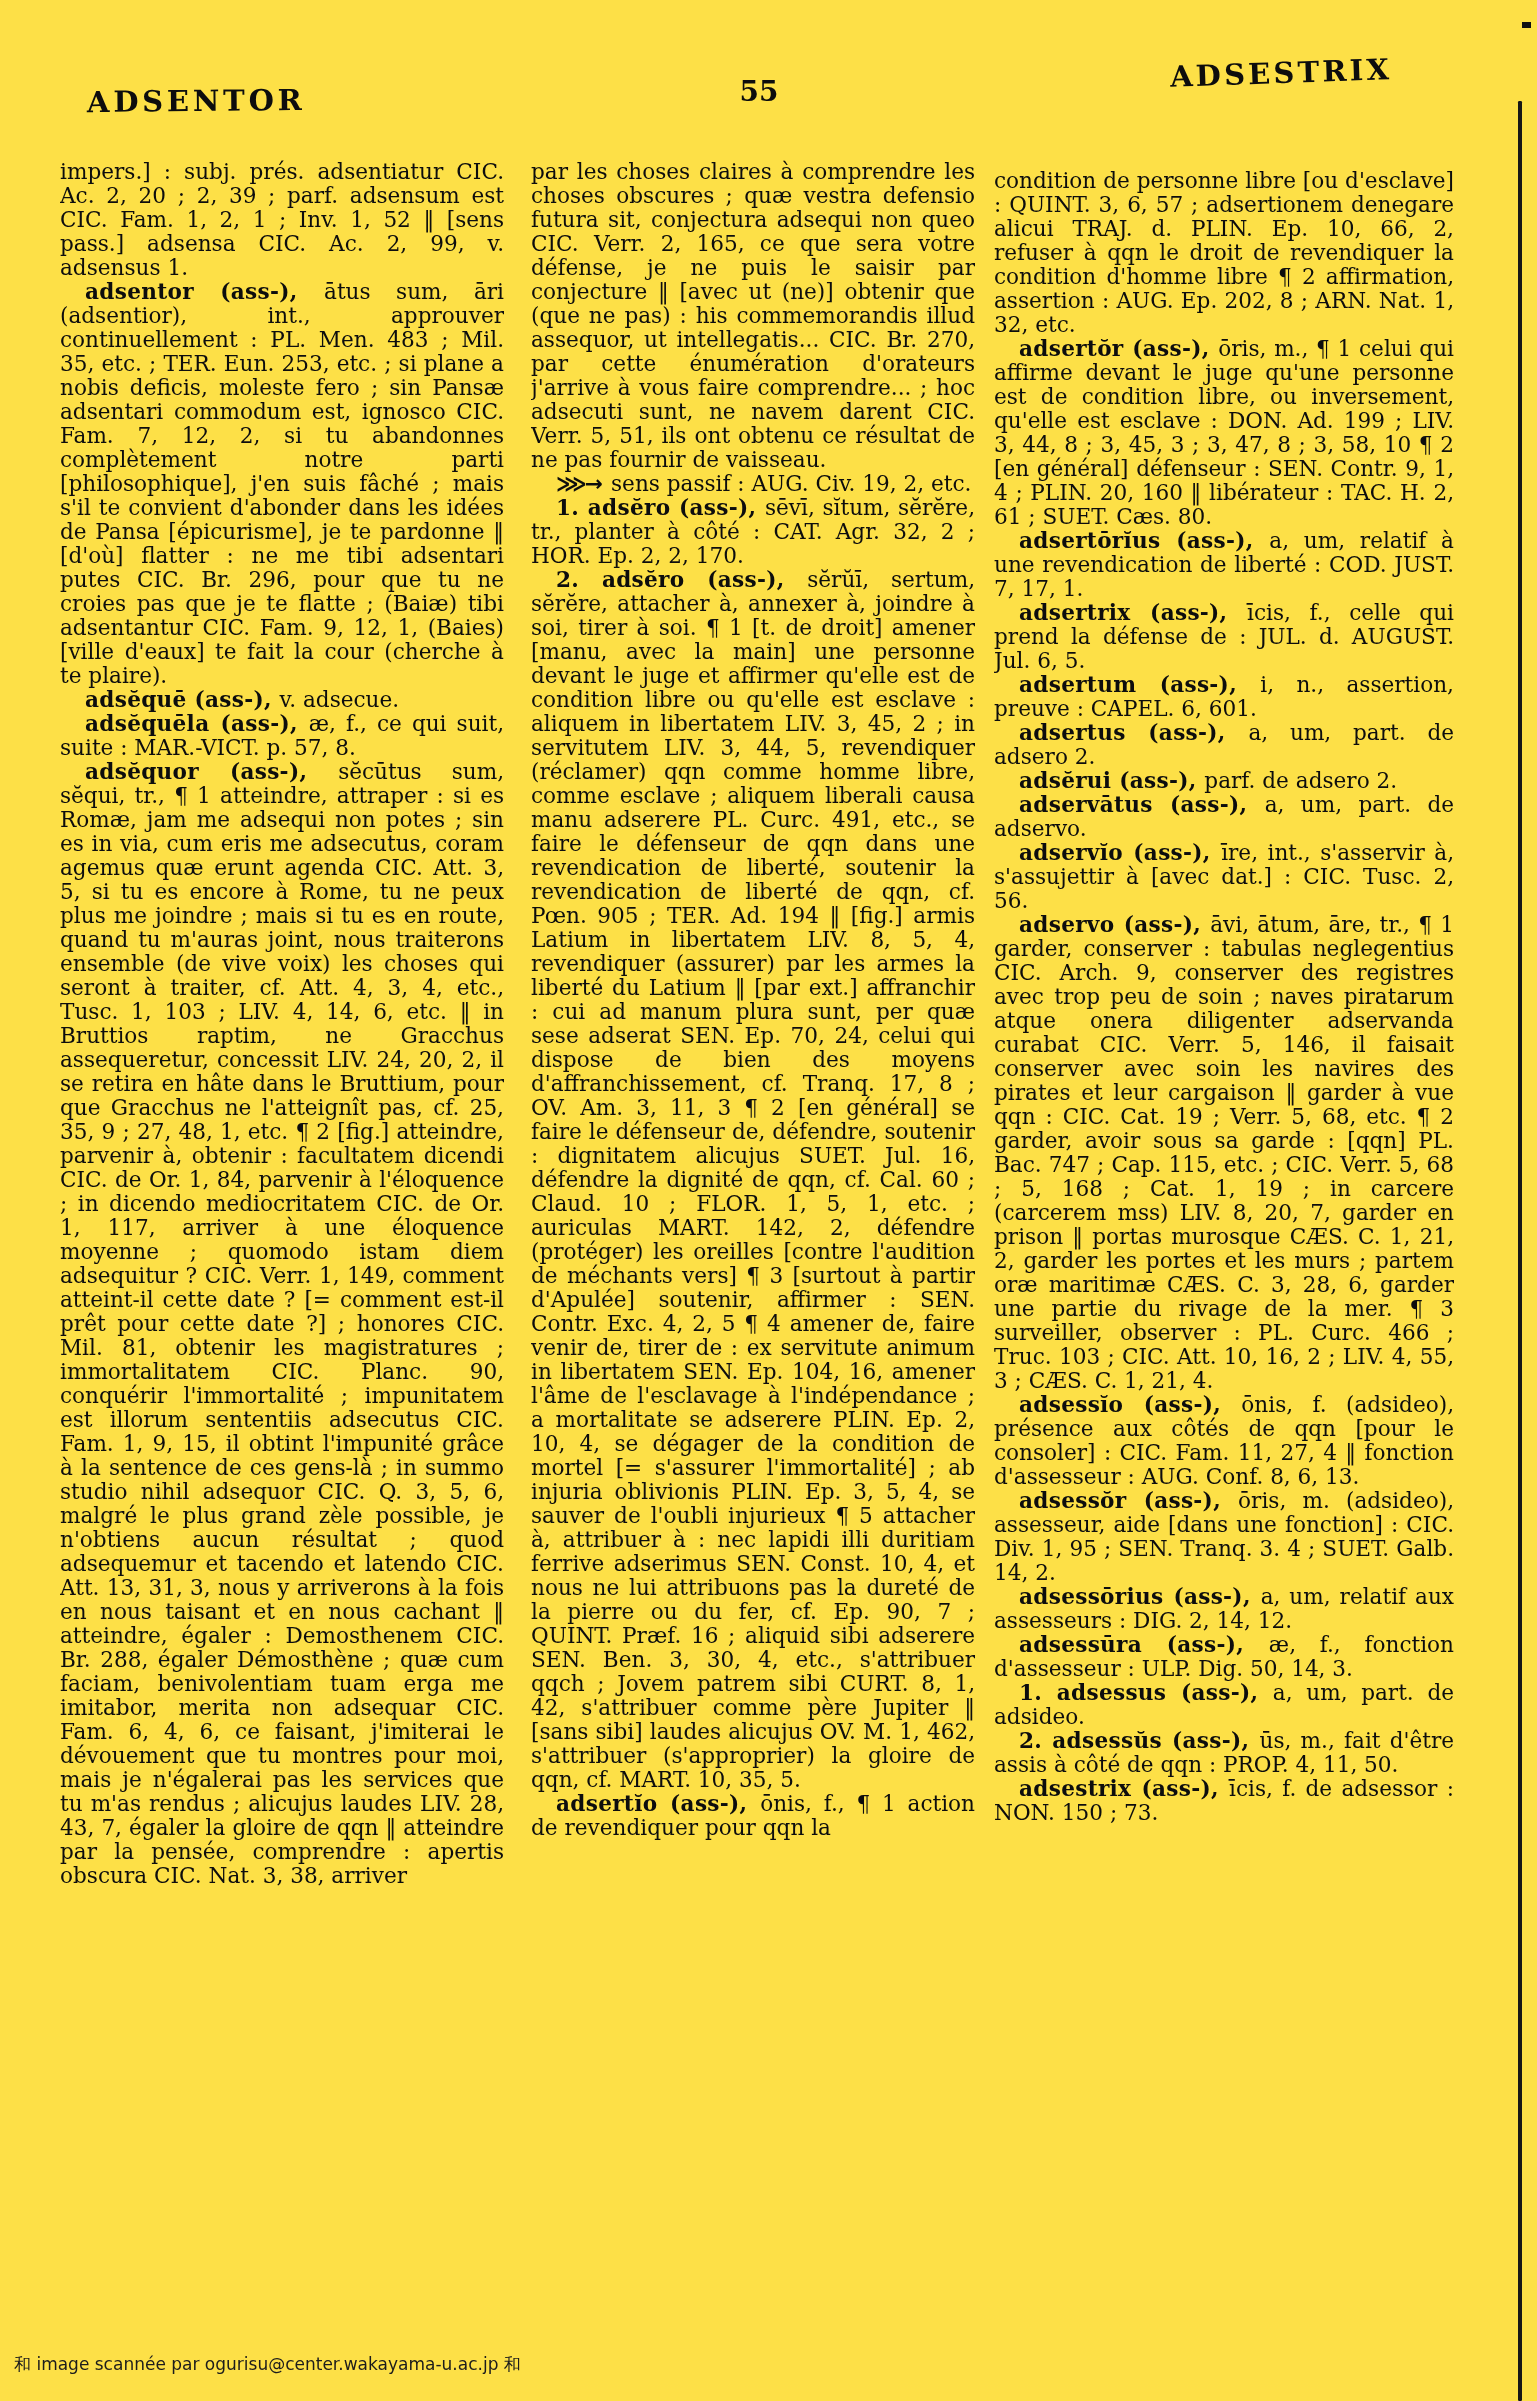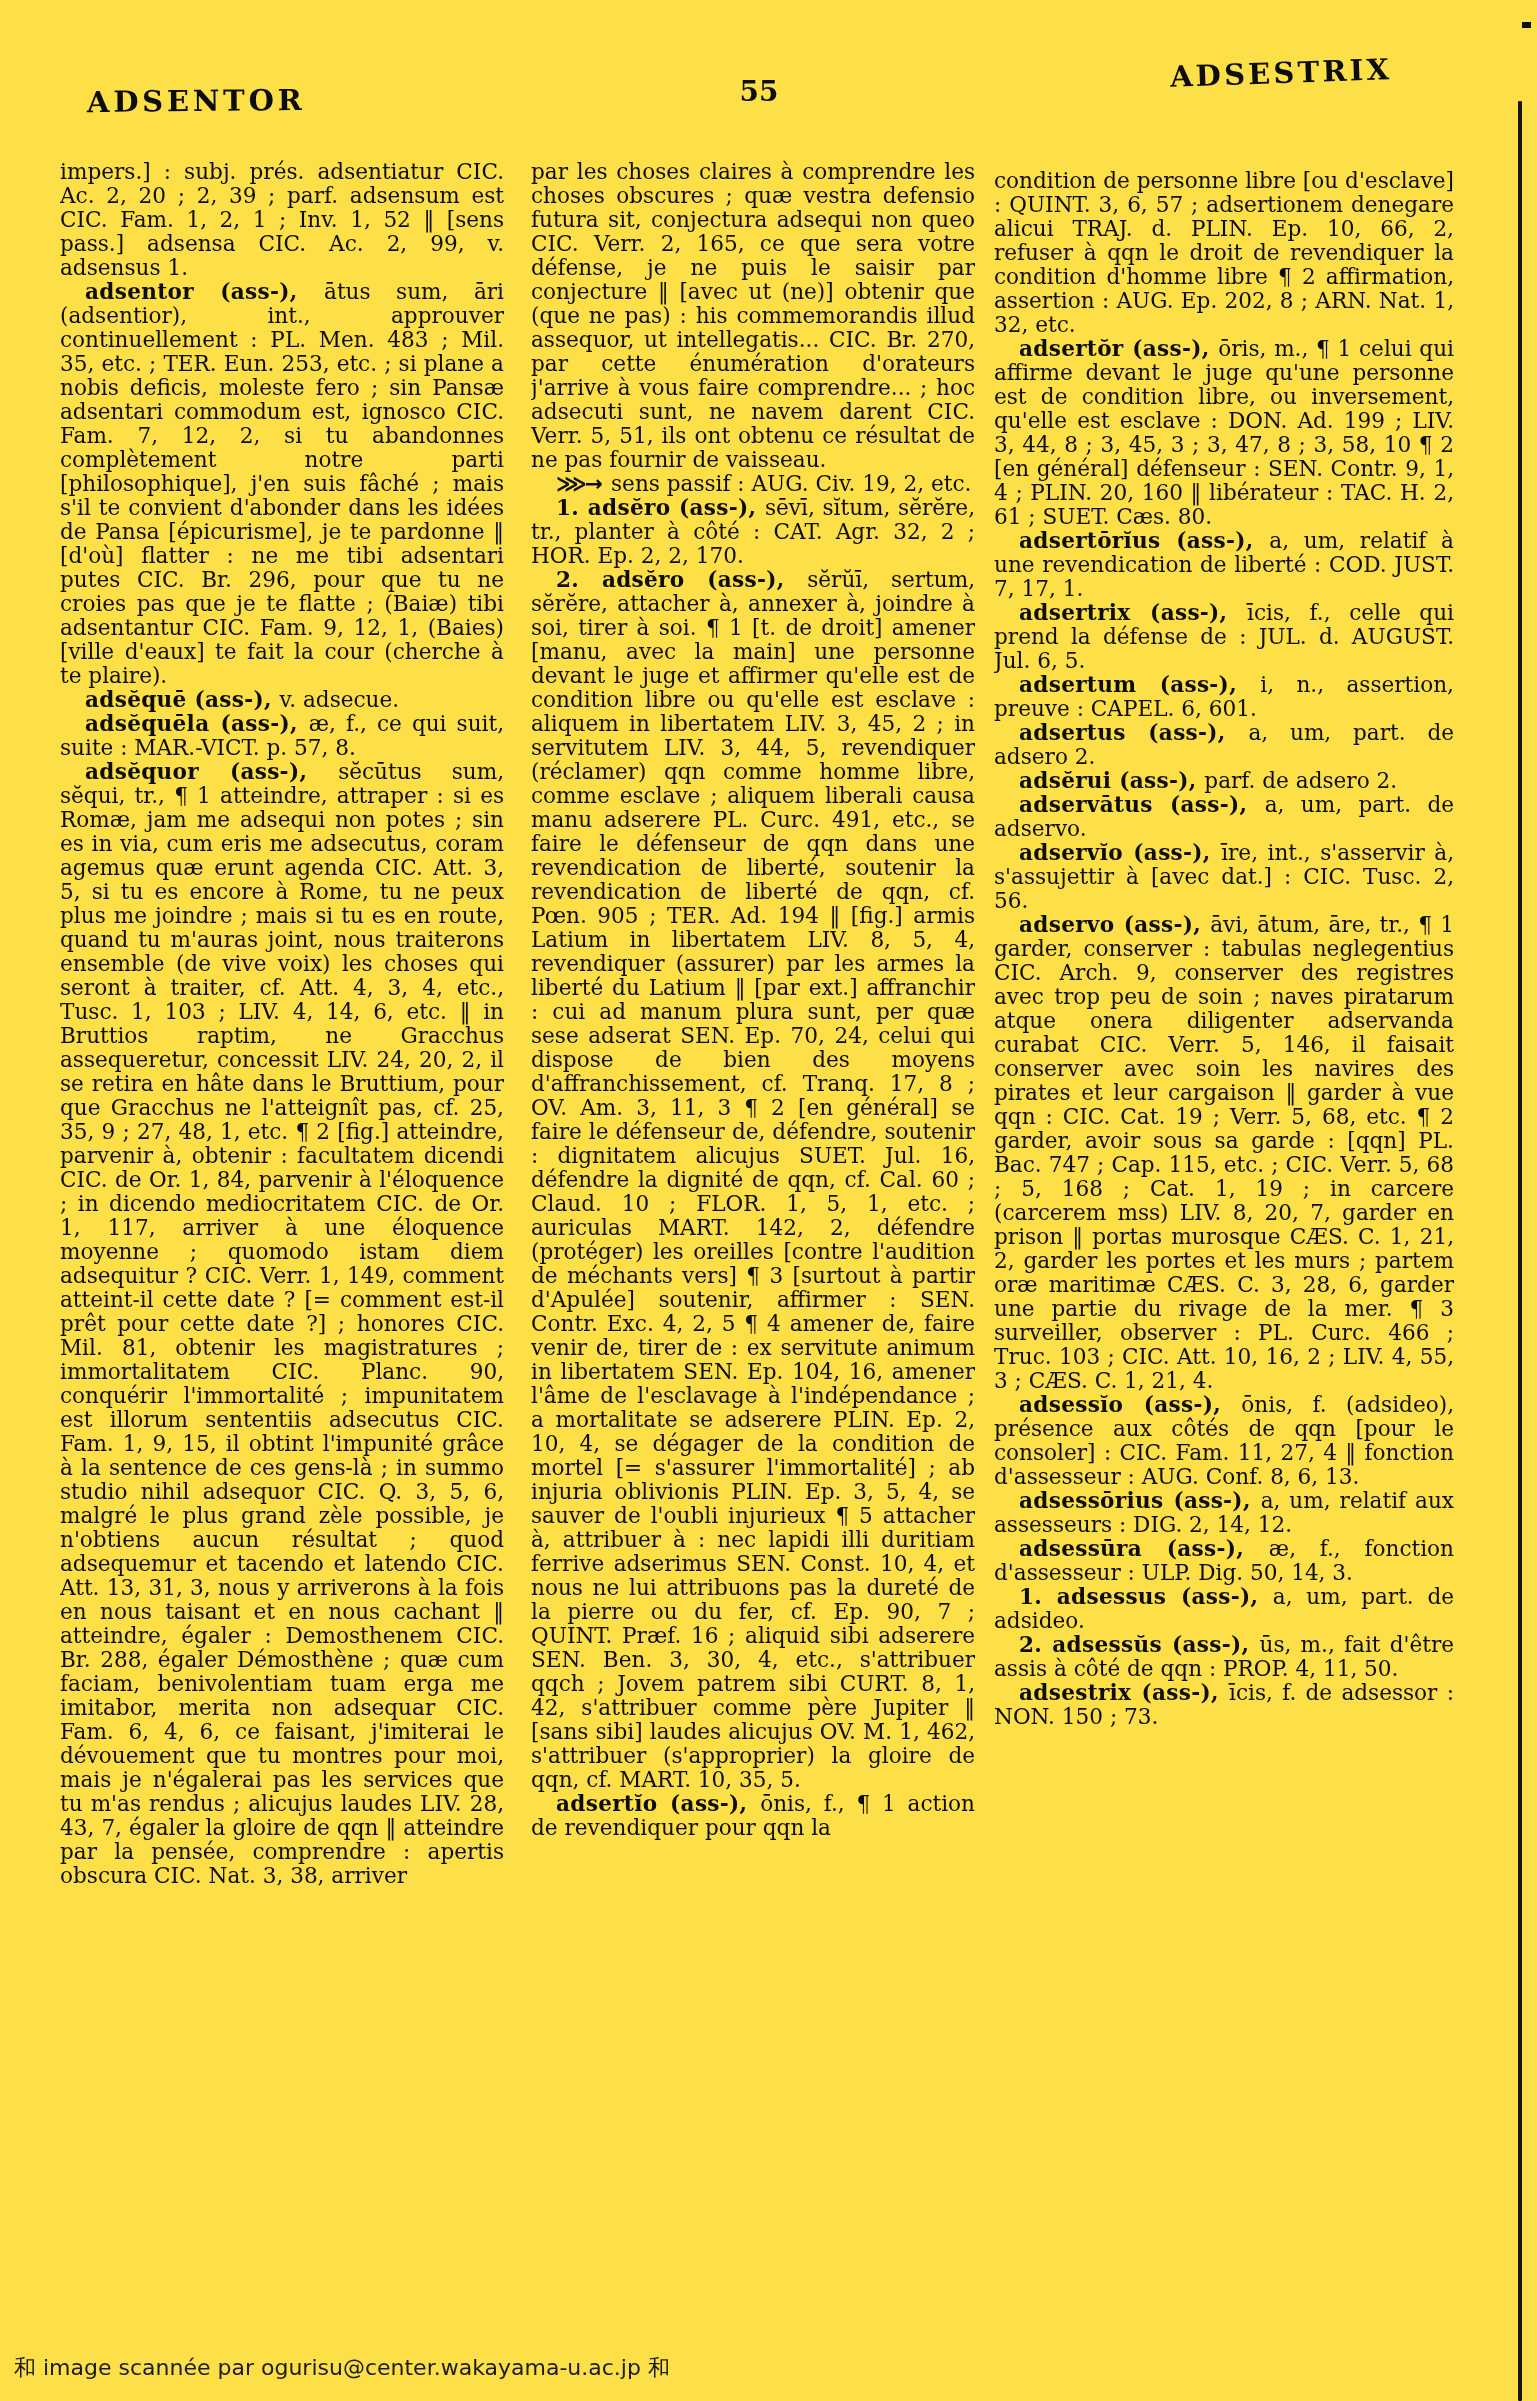--- a/index.html
+++ b/index.html
@@ -47,21 +47,21 @@
   
   .edge-line{
     position:absolute;top:101px;right:15px;bottom:0;width:3.8px;
     background:#161616;border-radius:1.3px;
   }
   .speck1{position:absolute;top:21.6px;right:6.3px;width:9px;height:6.3px;background:#111;}
   
   .footer{
     position:absolute;left:14px;top:2353px;width:1141px;
     font-family:"DejaVu Sans","Liberation Sans",sans-serif;
-    font-size:22px;color:#1c1c1c;
+    font-size:17px;color:#1c1c1c;
   }
 </style>
 </head>
 <body>
 
 <div class="page">
   <div class="hdr-left">ADSENTOR</div>
   <div class="hdr-center">55</div>
   <div class="hdr-right">ADSESTRIX</div>
 
@@ -84,20 +84,21 @@
       <p class="para indent"><b class="head">adsertŏr (ass-), </b>ōris, m., ¶ 1 celui qui affirme devant le juge qu'une personne est de condition libre, ou inversement, qu'elle est esclave : DON. Ad. 199 ; LIV. 3, 44, 8 ; 3, 45, 3 ; 3, 47, 8 ; 3, 58, 10 ¶ 2 [en général] défenseur : SEN. Contr. 9, 1, 4 ; PLIN. 20, 160 ‖ libérateur : TAC. H. 2, 61 ; SUET. Cæs. 80.</p>
       <p class="para indent"><b class="head">adsertōrĭus (ass-), </b>a, um, relatif à une revendication de liberté : COD. JUST. 7, 17, 1.</p>
       <p class="para indent"><b class="head">adsertrix (ass-), </b>īcis, f., celle qui prend la défense de : JUL. d. AUGUST. Jul. 6, 5.</p>
       <p class="para indent"><b class="head">adsertum (ass-), </b>i, n., assertion, preuve : CAPEL. 6, 601.</p>
       <p class="para indent"><b class="head">adsertus (ass-), </b>a, um, part. de adsero 2.</p>
       <p class="para indent"><b class="head">adsĕrui (ass-), </b>parf. de adsero 2.</p>
       <p class="para indent"><b class="head">adservātus (ass-), </b>a, um, part. de adservo.</p>
       <p class="para indent"><b class="head">adservĭo (ass-), </b>īre, int., s'asservir à, s'assujettir à [avec dat.] : CIC. Tusc. 2, 56.</p>
       <p class="para indent"><b class="head">adservo (ass-), </b>āvi, ātum, āre, tr., ¶ 1 garder, conserver : tabulas neglegentius CIC. Arch. 9, conserver des registres avec trop peu de soin ; naves piratarum atque onera diligenter adservanda curabat CIC. Verr. 5, 146, il faisait conserver avec soin les navires des pirates et leur cargaison ‖ garder à vue qqn : CIC. Cat. 19 ; Verr. 5, 68, etc. ¶ 2 garder, avoir sous sa garde : [qqn] PL. Bac. 747 ; Cap. 115, etc. ; CIC. Verr. 5, 68 ; 5, 168 ; Cat. 1, 19 ; in carcere (carcerem mss) LIV. 8, 20, 7, garder en prison ‖ portas murosque CÆS. C. 1, 21, 2, garder les portes et les murs ; partem oræ maritimæ CÆS. C. 3, 28, 6, garder une partie du rivage de la mer. ¶ 3 surveiller, observer : PL. Curc. 466 ; Truc. 103 ; CIC. Att. 10, 16, 2 ; LIV. 4, 55, 3 ; CÆS. C. 1, 21, 4.</p>
       <p class="para indent"><b class="head">adsessĭo (ass-), </b>ōnis, f. (adsideo), présence aux côtés de qqn [pour le consoler] : CIC. Fam. 11, 27, 4 ‖ fonction d'assesseur : AUG. Conf. 8, 6, 13.</p>
+      <p class="para indent"><b class="head">adsessŏr (ass-), </b>ōris, m. (adsideo), assesseur, aide [dans une fonction] : CIC. Div. 1, 95 ; SEN. Tranq. 3. 4 ; SUET. Galb. 14, 2.</p>
       <p class="para indent"><b class="head">adsessōrius (ass-), </b>a, um, relatif aux assesseurs : DIG. 2, 14, 12.</p>
       <p class="para indent"><b class="head">adsessūra (ass-), </b>æ, f., fonction d'assesseur : ULP. Dig. 50, 14, 3.</p>
       <p class="para indent"><b class="head">1. adsessus (ass-), </b>a, um, part. de adsideo.</p>
       <p class="para indent"><b class="head">2. adsessŭs (ass-), </b>ūs, m., fait d'être assis à côté de qqn : PROP. 4, 11, 50.</p>
       <p class="para indent"><b class="head">adsestrix (ass-), </b>īcis, f. de adsessor : NON. 150 ; 73.</p>
     </div>
 
   <div class="edge-line"></div>
   <div class="speck1"></div>
 

